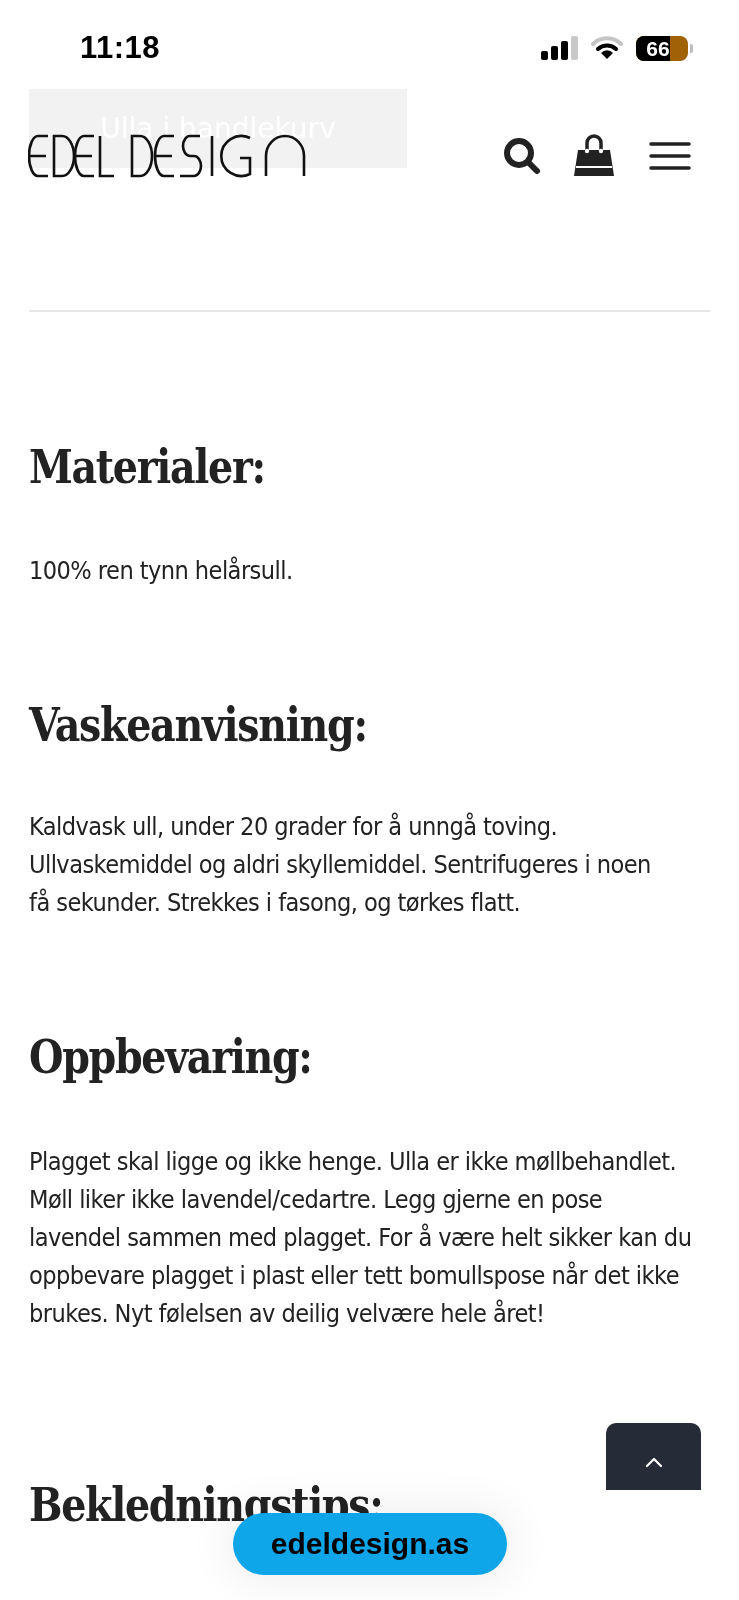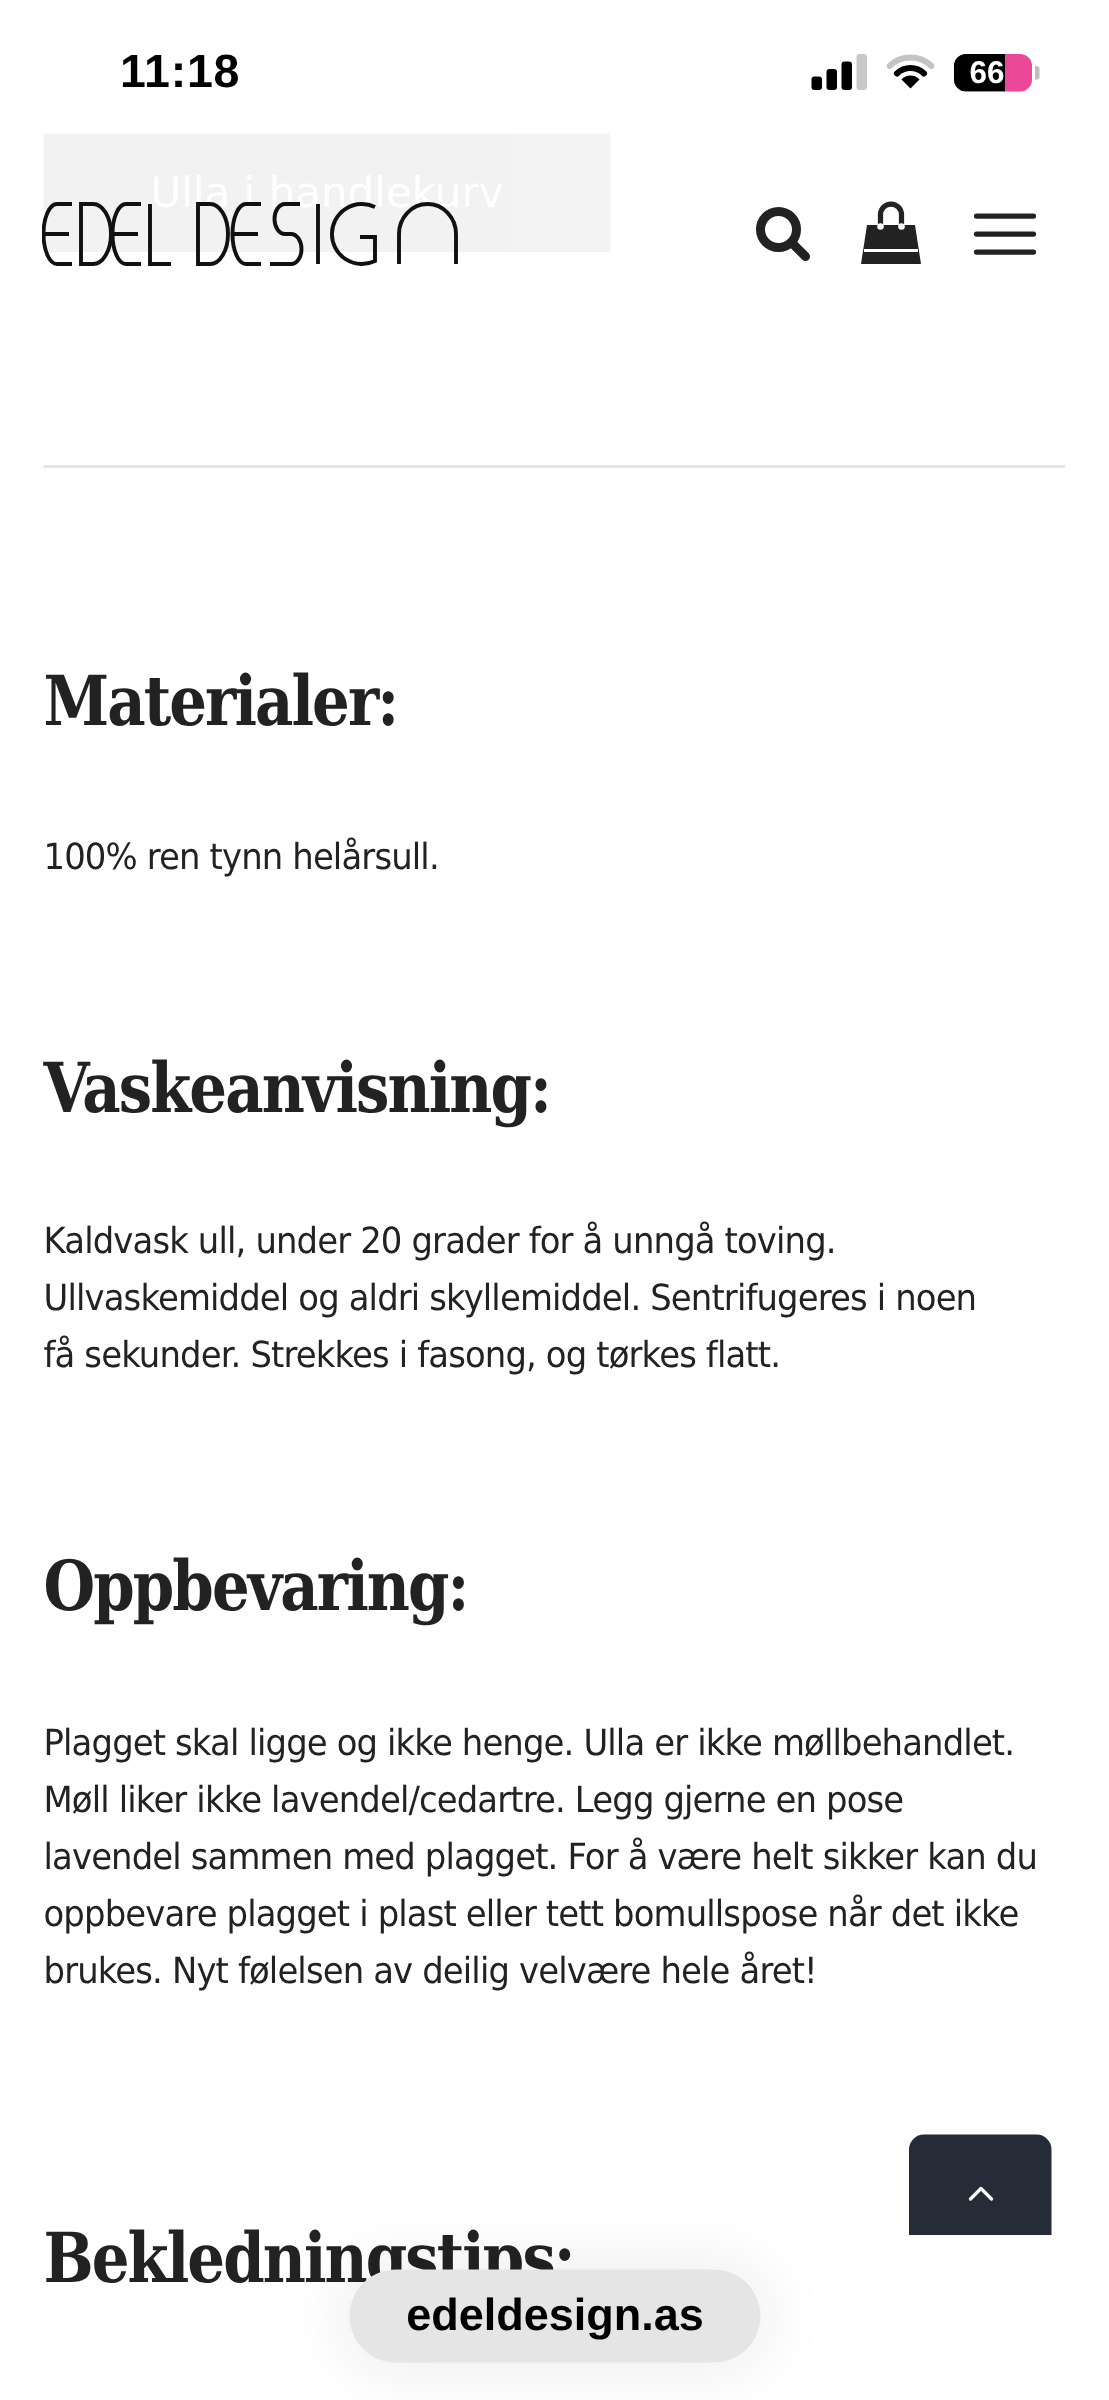--- a/index.html
+++ b/index.html
@@ -5,21 +5,21 @@
   * { box-sizing: border-box; margin: 0; padding: 0; }
   html, body { width: 739px; height: 1600px; overflow: hidden; background: #ffffff; }
   body { position: relative; font-family: "DejaVu Sans", sans-serif; color: #222222; }
 
   
   .status-bar { position: absolute; top: 0; left: 0; width: 739px; height: 80px; }
   .status-time { position: absolute; left: 80px; top: 30px; font-family: "Liberation Sans", sans-serif; font-weight: 700; font-size: 31px; color: #000; letter-spacing: 0.5px; }
   .signal { position: absolute; left: 541px; top: 36px; width: 36px; height: 24px; }
   .signal span { position: absolute; bottom: 0; width: 7px; border-radius: 2px; background: #000; }
   .wifi { position: absolute; left: 591px; top: 36px; width: 32px; height: 24px; }
-  .battery { position: absolute; left: 636px; top: 36px; width: 52px; height: 25px; border-radius: 8px; background: #ec4899; overflow: hidden; }
+  .battery { position: absolute; left: 636px; top: 36px; width: 52px; height: 25px; border-radius: 8px; background: #a16207; overflow: hidden; }
   .battery-fill { position: absolute; left: 0; top: 0; bottom: 0; width: 66%; background: #000; }
   .battery-label { position: absolute; left: 0; right: 8px; top: 0; bottom: 0; text-align: center; font-family: "Liberation Sans", sans-serif; font-weight: 700; font-size: 21px; line-height: 25px; color: #fff; }
   .battery-nub { position: absolute; left: 690px; top: 44px; width: 3px; height: 9px; border-radius: 0 2px 2px 0; background: #bdbdbd; }
 
   
   .ghost-cart { position: absolute; left: 29px; top: 89px; width: 378px; height: 79px; background: #f2f2f2; color: #ffffff; font-family: "DejaVu Sans", sans-serif; font-size: 28px; line-height: 79px; text-align: center; opacity: 0.95; }
 
   
   .header { position: absolute; left: 0; top: 120px; width: 739px; height: 70px; }
   .logo { position: absolute; left: 28px; top: 14px; height: 44px; }
@@ -40,21 +40,21 @@
   .t2 { top: 808px; }
   .h3 { top: 1030px; }
   .t3 { top: 1143px; width: 710px; }
   .h4 { top: 1478px; }
   .t4 { top: 1588px; height: 12px; overflow: hidden; }
 
   
   .scroll-top { position: absolute; left: 606px; top: 1423px; width: 95px; height: 67px; background: #252c37; border-radius: 10px 10px 0 0; display: flex; align-items: center; justify-content: center; padding-top: 10px; }
 
   
-  .url-pill { position: absolute; left: 233px; top: 1513px; width: 274px; height: 62px; border-radius: 31px; background: #e5e5e5; box-shadow: 0 0 40px 10px rgba(0,0,0,0.06); display: flex; align-items: center; justify-content: center; font-family: "Liberation Sans", sans-serif; font-weight: 700; font-size: 30px; color: #000; }
+  .url-pill { position: absolute; left: 233px; top: 1513px; width: 274px; height: 62px; border-radius: 31px; background: #0ea5e9; box-shadow: 0 0 40px 10px rgba(0,0,0,0.06); display: flex; align-items: center; justify-content: center; font-family: "Liberation Sans", sans-serif; font-weight: 700; font-size: 30px; color: #000; }
 </style>
 </head>
 <body>
 
 <div class="status-bar">
   <div class="status-time">11:18</div>
   <div class="signal">
     <span style="left:0;height:9px;"></span>
     <span style="left:10px;height:14px;"></span>
     <span style="left:20px;height:19px;"></span>

